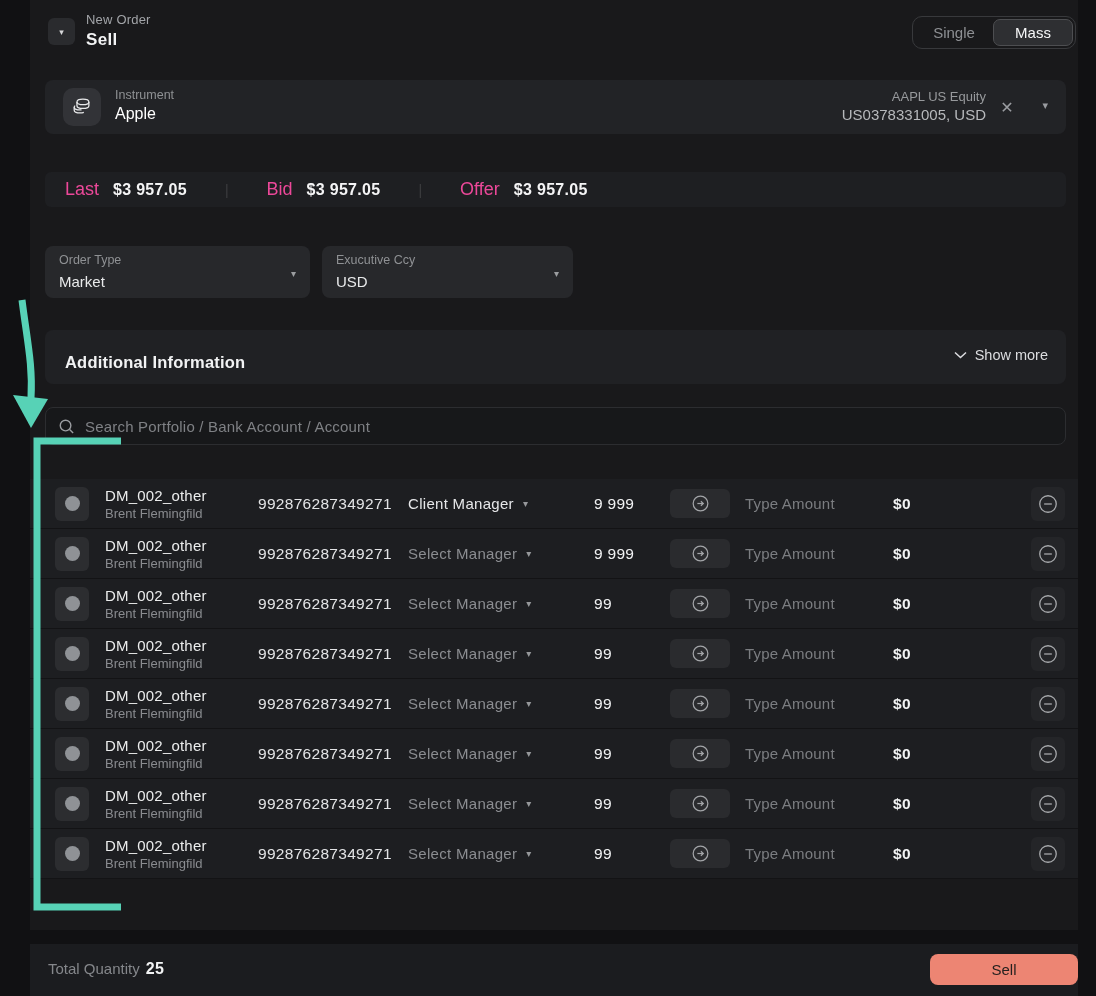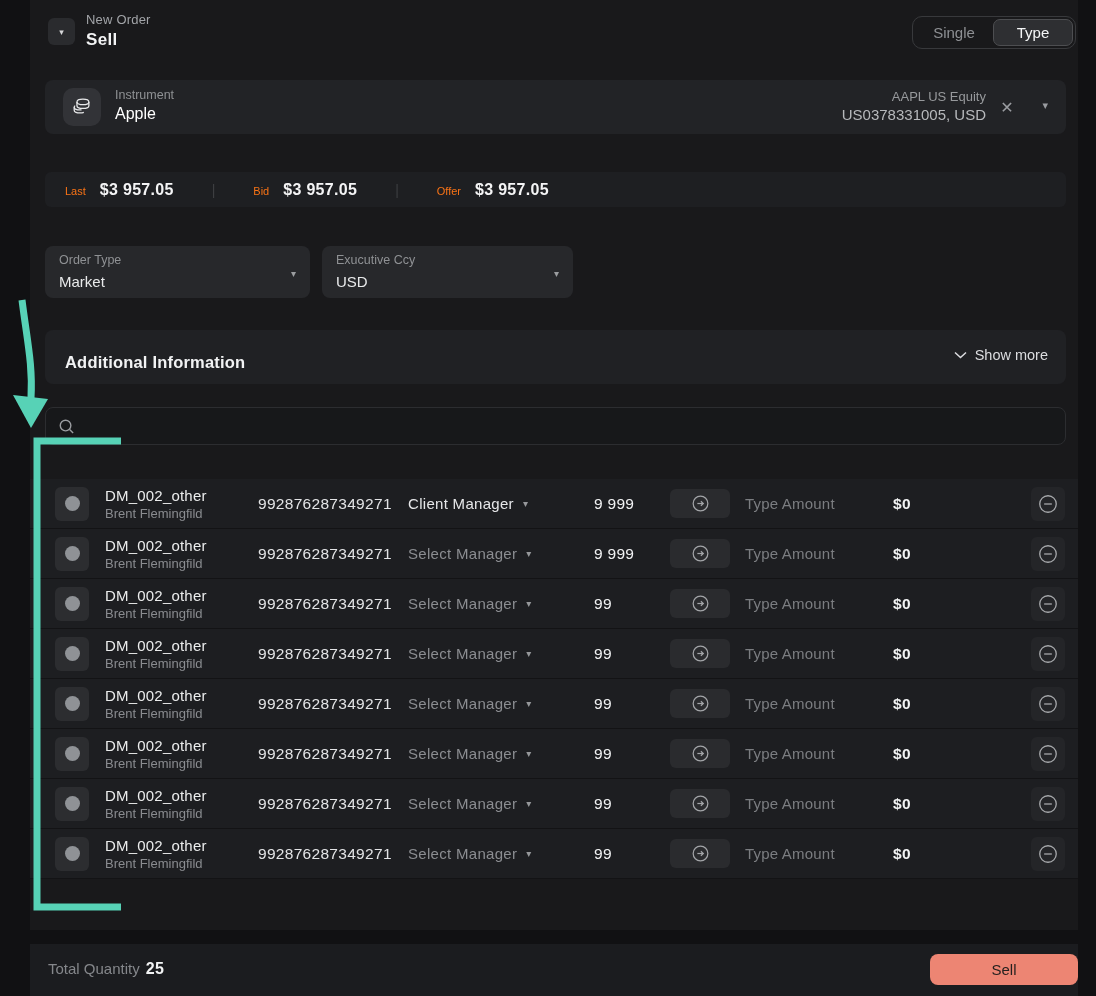--- a/index.html
+++ b/index.html
@@ -34,21 +34,21 @@
   .inst-clear { position:absolute; right:48px; top:16px; width:22px; height:22px; background:none; border:none; color:#9a9ca0; font-size:16px; cursor:pointer; }
   .inst-caret { position:absolute; right:18px; top:19px; color:#9a9ca0; font-size:11px; cursor:pointer; }
 
   
   .mktline { position:absolute; left:16px; top:145px; display:flex; align-items:center; gap:12px; font-size:13px; color:#8a8c90; letter-spacing:.2px; }
   .mkt-dot { width:7px; height:7px; border-radius:50%; background:#6d6f73; }
 
   
   .pricebar { position:absolute; left:15px; right:12px; top:172px; height:35px; background:#1e1f22; border-radius:6px; display:flex; align-items:center; padding-left:20px; }
   .price-item { display:flex; align-items:baseline; gap:14px; }
-  .price-label { font-size:11px; color:#f97316; }
+  .price-label { font-size:18px; color:#ec4899; }
   .price-value { font-size:16px; font-weight:700; color:#f4f4f5; letter-spacing:.3px; }
   .price-sep { color:#3d3e41; margin:0 38px; font-size:14px; }
 
   
   .field { position:absolute; top:246px; height:52px; background:#27282b; border-radius:8px; cursor:pointer; }
   .field.f1 { left:15px; width:265px; }
   .field.f2 { left:292px; width:251px; }
   .field-label { position:absolute; left:14px; top:7px; font-size:12.5px; color:#8f9194; }
   .field-value { position:absolute; left:14px; bottom:8px; font-size:15px; color:#e9eaeb; }
   .field-caret { position:absolute; right:14px; top:22px; color:#9b9da0; font-size:10px; }
@@ -104,21 +104,21 @@
   <div class="panel">
 
     <div class="hdr">
       <button class="hdr-dd-btn"><span>▾</span></button>
       <div class="hdr-titles">
         <div class="hdr-label">New Order</div>
         <div class="hdr-title">Sell</div>
       </div>
       <div class="toggle">
         <div class="seg off">Single</div>
-        <div class="seg on">Type</div>
+        <div class="seg on">Mass</div>
       </div>
     </div>
 
     <div class="card instrument">
       <div class="inst-icon">
         <svg width="22" height="22" viewBox="0 0 24 24" fill="none" stroke="#e8e9ea" stroke-width="1.4">
           <ellipse cx="13" cy="6.5" rx="6.5" ry="3"></ellipse>
           <path d="M6.5 6.5 v4 c0 1.66 2.9 3 6.5 3 s6.5 -1.34 6.5 -3 v-4"></path>
           <path d="M4.5 10.5 c-0.6 0.5 -1 1.1 -1 1.7 0 1.66 2.9 3 6.5 3 0.5 0 1 -0.03 1.5 -0.08"></path>
           <path d="M3.5 12.2 v3.3 c0 1.66 2.9 3 6.5 3 1.5 0 2.9 -0.23 4 -0.63"></path>
@@ -173,20 +173,21 @@
           </svg>
         <span>Show more</span>
       </button>
     </div>
 
     <div class="searchbar">
       <svg width="17" height="17" viewBox="0 0 18 18" fill="none" stroke="#9a9ca0" stroke-width="1.5">
           <circle cx="8" cy="8" r="5.6"></circle>
           <line x1="12.3" y1="12.3" x2="16" y2="16"></line>
         </svg>
+      <input type="text" placeholder="Search Portfolio / Bank Account / Account" style="">
     </div>
 
 
     <div class="tbody">
   <div class="trow tgrid">
     <div class="cell-status">
       <span class="status-chip">
               <span class="status-dot"></span>
             </span>
     </div>

